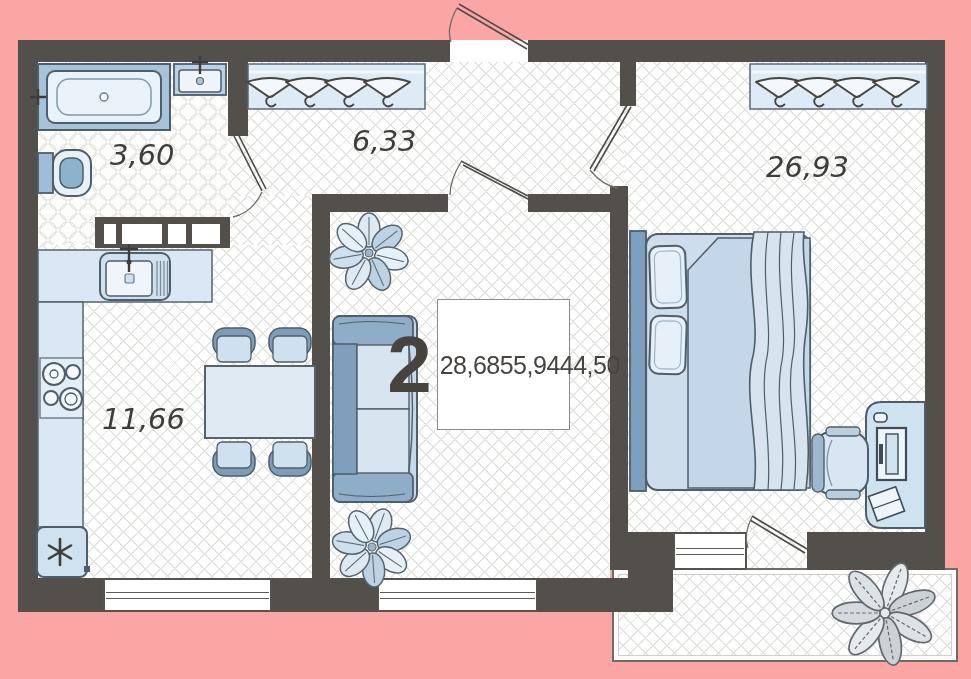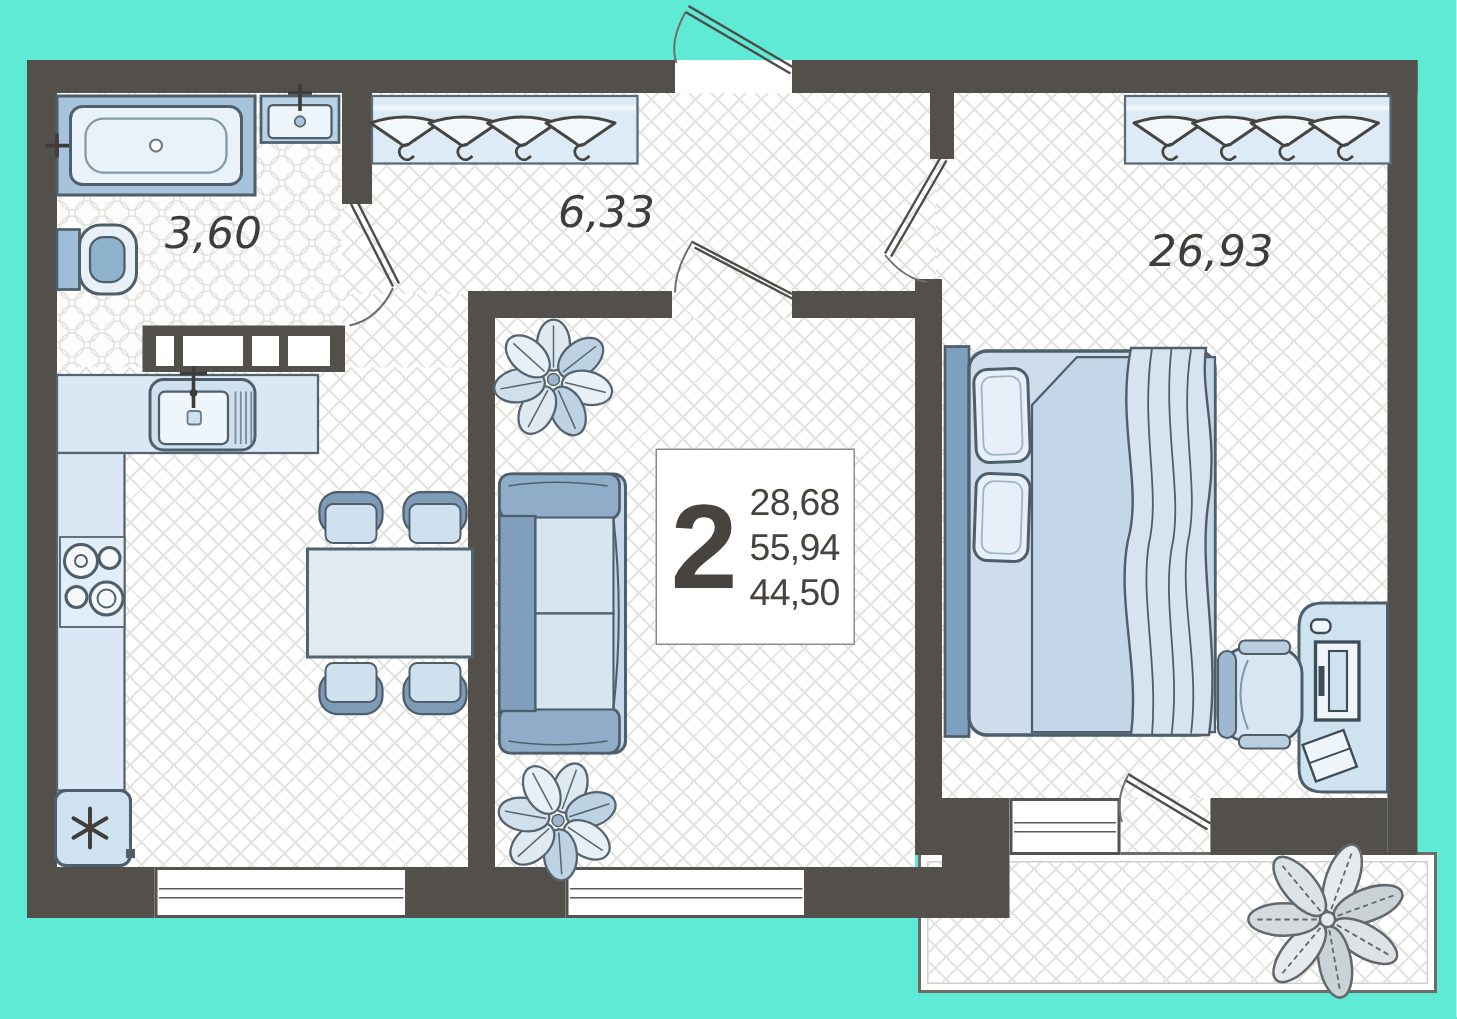--- a/index.html
+++ b/index.html
@@ -1,16 +1,16 @@
 <!DOCTYPE html>
 <html><head>
 <meta charset="utf-8">
 <style>
   html,body{margin:0;padding:0;background:#fff;}
-  .plan{position:relative;width:971px;height:679px;background:#5eead4;overflow:hidden;
+  .plan{position:relative;width:971px;height:679px;background:#fca5a5;overflow:hidden;
         font-family:"DejaVu Sans",sans-serif;}
   .floor{position:absolute;z-index:1;}
   .herr{background-color:#ffffff;
     background-image:
       repeating-linear-gradient(45deg, rgba(0,0,0,0) 0 9px, #e4e4e1 9px 10.4px),
       repeating-linear-gradient(-45deg, rgba(0,0,0,0) 0 9px, #e4e4e1 9px 10.4px);}
   .hex{background-color:#fdfdfc;
     background-image:
       radial-gradient(circle at 10px 10px, rgba(0,0,0,0) 7.2px, #dededb 7.9px, rgba(0,0,0,0) 9px),
       radial-gradient(circle at 10px 10px, rgba(0,0,0,0) 7.2px, #dededb 7.9px, rgba(0,0,0,0) 9px);
@@ -24,21 +24,21 @@
         background:#fff;z-index:1;box-sizing:border-box;}
   .balc .in{position:absolute;left:4px;top:4px;right:4px;bottom:4px;border:1px solid #cfcfcc;}
   svg.furn{position:absolute;left:0;top:0;z-index:5;}
   .arealabel{position:absolute;z-index:6;font-style:italic;font-size:29px;color:#3f3d39;
              white-space:nowrap;}
   .infobox{position:absolute;left:437px;top:299px;width:133px;height:131px;background:#fff;
            border:1.5px solid #8e8c88;z-index:6;display:flex;align-items:center;justify-content:center;
            gap:8px;box-sizing:border-box;}
   .infobox .big{font-size:80px;font-weight:600;color:#474440;line-height:1;
                 font-family:"Liberation Sans",sans-serif;}
-  .infobox .vals{display:flex;flex-direction:column;color:#474440;font-size:25px;line-height:1.2;
+  .infobox .vals{display:flex;flex-direction:row;color:#474440;font-size:25px;line-height:1.2;
                  letter-spacing:-0.5px;font-family:"Liberation Sans",sans-serif;}
 </style>
 </head>
 <body>
 
 <div class="plan">
 
   <div class="floor hex" style="left:38px;top:62px;width:190px;height:163px"></div>
   <div class="floor hex" style="left:38px;top:220px;width:57px;height:32px"></div>
   <div class="floor herr" style="left:228px;top:62px;width:398px;height:150px"></div>
@@ -317,22 +317,23 @@
 
     <g>
       <rect x="104" y="224" width="12" height="20" fill="#ffffff"></rect>
       <rect x="122" y="224" width="40" height="20" fill="#ffffff"></rect>
       <rect x="168" y="224" width="18" height="20" fill="#ffffff"></rect>
       <rect x="192" y="224" width="28" height="20" fill="#ffffff"></rect>
     </g>
   </svg>
 
   <div class="arealabel" style="left:110px;top:138px">3,60</div>
-  <div class="arealabel" style="left:372px;top:124px">6,33</div>
+  <div class="arealabel" style="left:352px;top:124px">6,33</div>
   <div class="arealabel" style="left:766px;top:150px">26,93</div>
+  <div class="arealabel" style="left:102px;top:402px">11,66</div>
 
   <div class="infobox">
     <div class="big">2</div>
     <div class="vals">
       <span>28,68</span>
       <span>55,94</span>
       <span>44,50</span>
     </div>
   </div>
 

